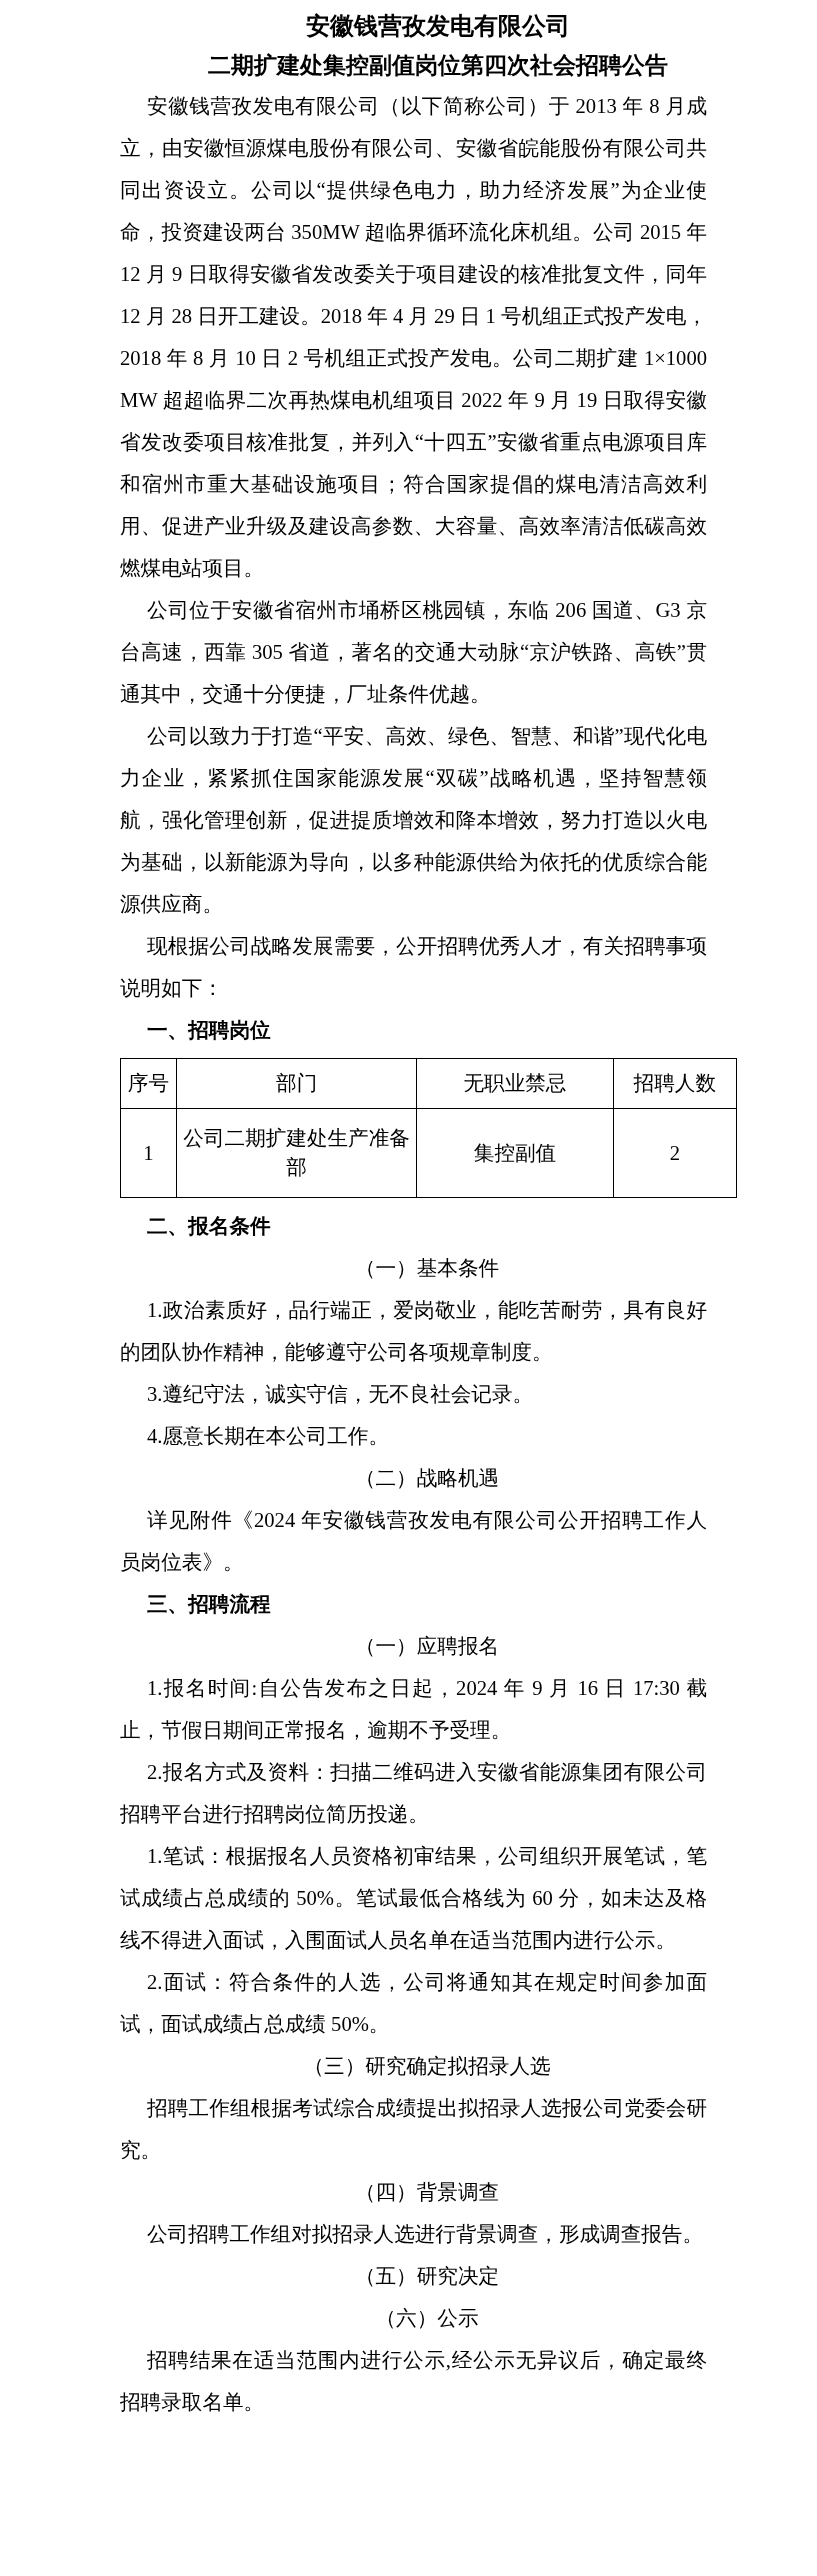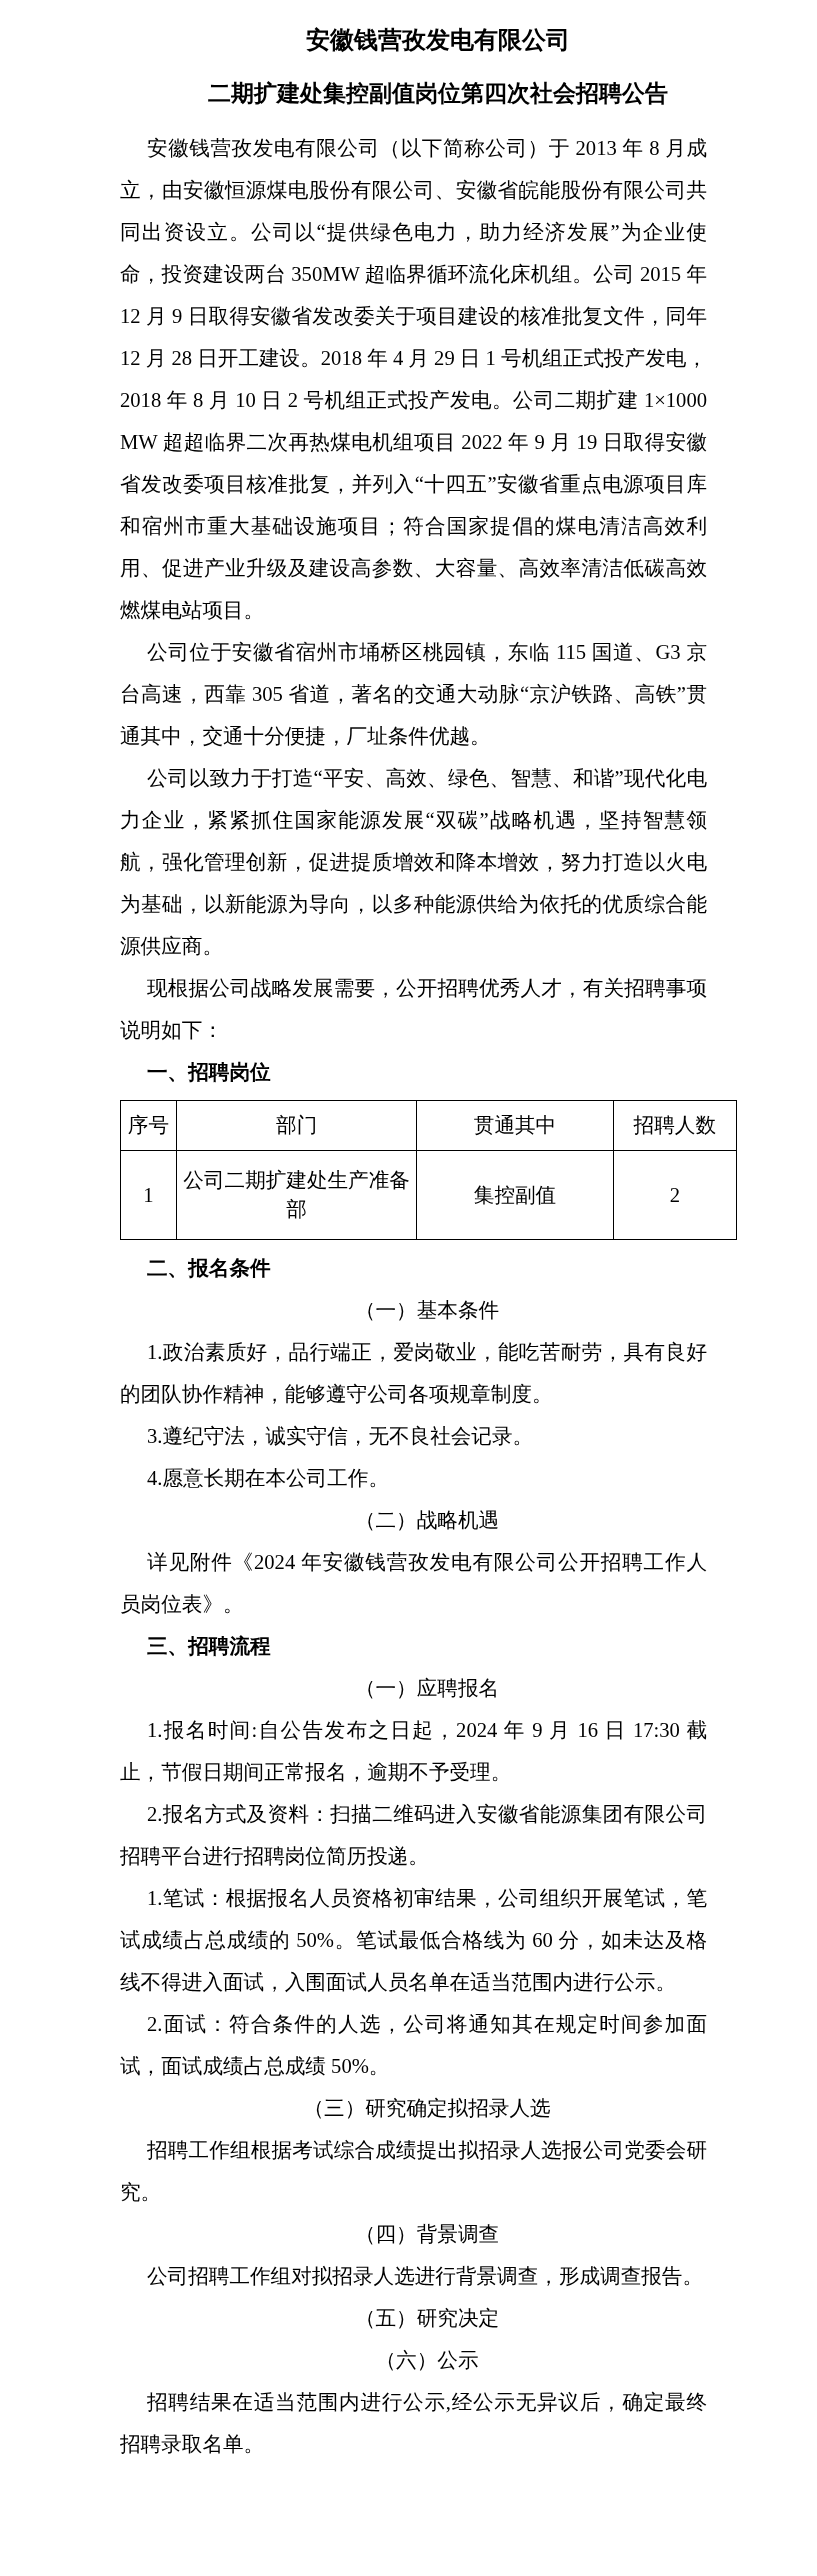--- a/index.html
+++ b/index.html
@@ -5,21 +5,21 @@
   html,body{margin:0;padding:0;}
   body{
     width:818px;height:3879px;
     background:#ffffff;color:#000;
     overflow:hidden;
     font-family:"Liberation Serif","DejaVu Serif",serif;
   }
   .page{width:587px;margin-left:120px;padding-top:7.2px;}
   .title{
     font-size:24px;font-weight:bold;line-height:39px;
-    text-align:center;padding-left:49px;margin:14px;
+    text-align:center;padding-left:49px;margin:0;
   }
   .title2{font-size:23px;}
   .para{
     font-size:20.6px;line-height:42px;margin:0;
     text-align:justify;text-indent:27px;
     word-break:break-all;
   }
   .h{
     font-size:20.6px;font-weight:bold;line-height:42px;margin:0;
     text-indent:27px;
@@ -44,38 +44,38 @@
 </style>
 </head>
 <body>
 
 <div class="page">
 
   <p class="title">安徽钱营孜发电有限公司</p>
   <p class="title title2">二期扩建处集控副值岗位第四次社会招聘公告</p>
 
   <p class="para">安徽钱营孜发电有限公司（以下简称公司）于 2013 年 8 月成立，由安徽恒源煤电股份有限公司、安徽省皖能股份有限公司共同出资设立。公司以“提供绿色电力，助力经济发展”为企业使命，投资建设两台 350MW 超临界循环流化床机组。公司 2015 年 12 月 9 日取得安徽省发改委关于项目建设的核准批复文件，同年 12 月 28 日开工建设。2018 年 4 月 29 日 1 号机组正式投产发电，2018 年 8 月 10 日 2 号机组正式投产发电。公司二期扩建 1×1000MW 超超临界二次再热煤电机组项目 2022 年 9 月 19 日取得安徽省发改委项目核准批复，并列入“十四五”安徽省重点电源项目库和宿州市重大基础设施项目；符合国家提倡的煤电清洁高效利用、促进产业升级及建设高参数、大容量、高效率清洁低碳高效燃煤电站项目。</p>
-  <p class="para">公司位于安徽省宿州市埇桥区桃园镇，东临 115 国道、G3 京台高速，西靠 305 省道，著名的交通大动脉“京沪铁路、高铁”贯通其中，交通十分便捷，厂址条件优越。</p>
+  <p class="para">公司位于安徽省宿州市埇桥区桃园镇，东临 206 国道、G3 京台高速，西靠 305 省道，著名的交通大动脉“京沪铁路、高铁”贯通其中，交通十分便捷，厂址条件优越。</p>
   <p class="para">公司以致力于打造“平安、高效、绿色、智慧、和谐”现代化电力企业，紧紧抓住国家能源发展“双碳”战略机遇，坚持智慧领航，强化管理创新，促进提质增效和降本增效，努力打造以火电为基础，以新能源为导向，以多种能源供给为依托的优质综合能源供应商。</p>
   <p class="para">现根据公司战略发展需要，公开招聘优秀人才，有关招聘事项说明如下：</p>
 
   <p class="h">一、招聘岗位</p>
 
   <table class="t1">
     <colgroup>
         <col style="width:53px">
         <col style="width:228px">
         <col style="width:186px">
         <col style="width:117px">
       </colgroup>
     <tbody>
         <tr class="hr">
       <td>序号</td>
       <td>部门</td>
-      <td>贯通其中</td>
+      <td>无职业禁忌</td>
       <td>招聘人数</td>
     </tr>
     <tr class="br">
       <td>1</td>
       <td>公司二期扩建处生产准备部</td>
       <td>集控副值</td>
       <td>2</td>
     </tr>
   </tbody>
     </table>

